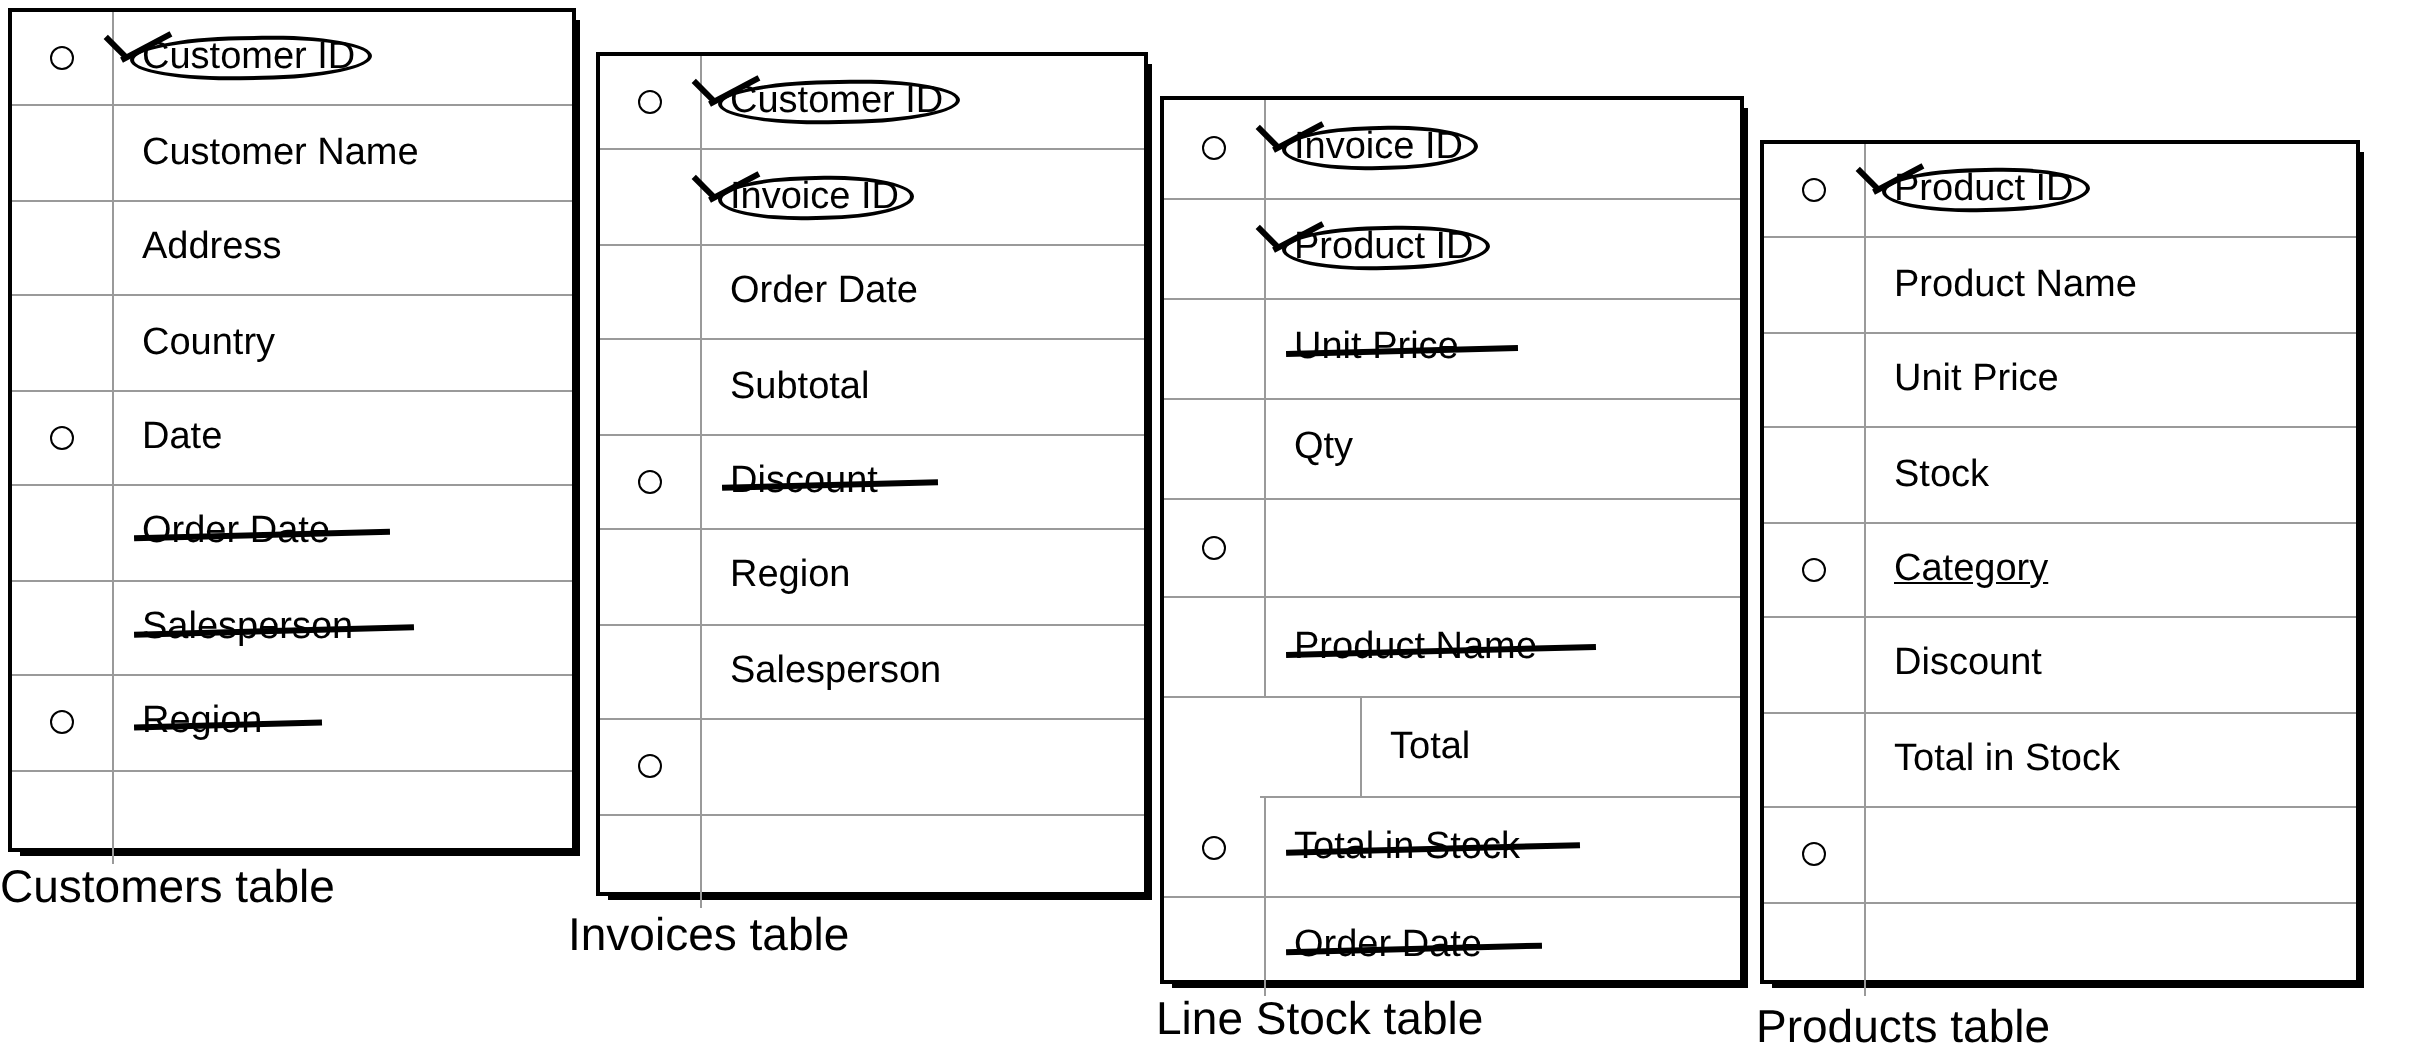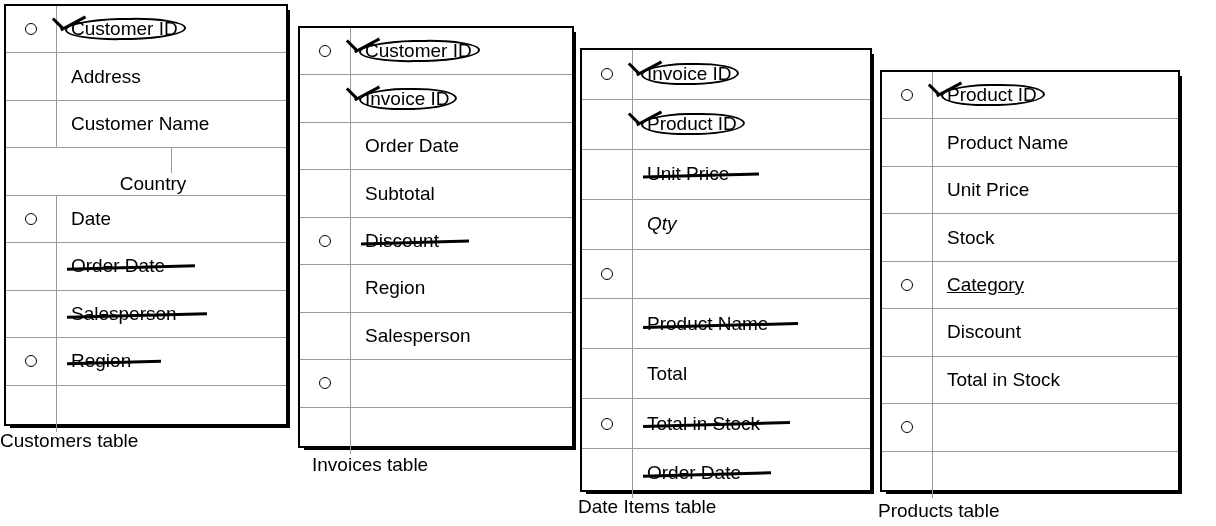--- a/index.html
+++ b/index.html
@@ -16,44 +16,44 @@
 
 .circled{position:relative}
 .circled::after{content:"";position:absolute;left:-6px;right:-8px;top:0px;bottom:-1px;border:2.5px solid #000;border-radius:50%/55%;transform:rotate(-1deg)}
 .tick{position:absolute;width:26px;height:26px}
 .tick::before{content:"";position:absolute;left:-4px;top:10px;width:14px;height:2.5px;background:#000;transform:rotate(45deg)}
 .tick::after{content:"";position:absolute;left:4px;top:10px;width:28px;height:2.5px;background:#000;transform:rotate(-28deg)}
 
 .strike{position:relative}
 .strike::after{content:"";position:absolute;left:-4px;right:-30px;top:52%;height:2.5px;background:#000;transform:rotate(-1.5deg)}
 
-.caption{position:absolute;font-size:19px}
+.caption{position:absolute;font-size:23px}
 </style>
 </head>
 <body>
 <div class="stage">
 
 <div id="mount">
       <div class="shadow" style="left: 10px; top: 10px; width: 280px; height: 418px;"></div>
       <div class="card" style="left: 4px; top: 4px; width: 280px; height: 418px;">
         <div class="row" style="height: 46.4444px;">
           <div class="margin-col">
             <div class="hole"></div>
           </div>
           <div class="field" style="position: relative;"><span class="circled">Customer ID</span><span class="tick" style="left: -2px; top: -6px;"></span></div>
         </div>
         <div class="row" style="height: 46.4444px;">
           <div class="margin-col"></div>
+          <div class="field"><span>Customer Name</span></div>
+        </div>
+        <div class="row" style="height: 46.4444px;">
+          <div class="margin-col"></div>
           <div class="field"><span>Address</span></div>
         </div>
         <div class="row" style="height: 46.4444px;">
-          <div class="margin-col"></div>
-          <div class="field"><span>Customer Name</span></div>
-        </div>
-        <div class="row" style="height: 46.4444px; flex-direction: column;">
           <div class="margin-col"></div>
           <div class="field"><span>Country</span></div>
         </div>
         <div class="row" style="height: 46.4444px;">
           <div class="margin-col">
             <div class="hole"></div>
           </div>
           <div class="field"><span>Date</span></div>
         </div>
         <div class="row" style="height: 46.4444px;">
@@ -114,66 +114,66 @@
           <div class="margin-col">
             <div class="hole"></div>
           </div>
           <div class="field"></div>
         </div>
         <div class="row" style="height: 46.4444px;">
           <div class="margin-col"></div>
           <div class="field"></div>
         </div>
       </div>
-      <div class="caption" style="left: 312px; top: 454px;">Invoices table</div>
+      <div class="caption" style="left: 284px; top: 454px;">Invoices table</div>
       <div class="shadow" style="left: 586px; top: 54px; width: 288px; height: 440px;"></div>
       <div class="card" style="left: 580px; top: 48px; width: 288px; height: 440px;">
         <div class="row" style="height: 48.8889px;">
           <div class="margin-col">
             <div class="hole"></div>
           </div>
           <div class="field" style="position: relative;"><span class="circled">Invoice ID</span><span class="tick" style="left: -2px; top: -6px;"></span></div>
         </div>
         <div class="row" style="height: 48.8889px;">
           <div class="margin-col"></div>
           <div class="field" style="position: relative;"><span class="circled">Product ID</span><span class="tick" style="left: -2px; top: -6px;"></span></div>
         </div>
         <div class="row" style="height: 48.8889px;">
           <div class="margin-col"></div>
           <div class="field"><span class="strike">Unit Price</span></div>
         </div>
-        <div class="row" style="height: 48.8889px; font-style: italic;">
+        <div class="row" style="height: 48.8889px;">
           <div class="margin-col"></div>
           <div class="field"><span>Qty</span></div>
         </div>
         <div class="row" style="height: 48.8889px;">
           <div class="margin-col">
             <div class="hole"></div>
           </div>
         </div>
         <div class="row" style="height: 48.8889px;">
           <div class="margin-col"></div>
           <div class="field"><span class="strike">Product Name</span></div>
         </div>
-        <div class="row" style="height: 48.8889px;">
+        <div class="row" style="height: 48.8889px; margin-left: 48px;">
           <div class="margin-col"></div>
           <div class="field"><span>Total</span></div>
         </div>
         <div class="row" style="height: 48.8889px;">
           <div class="margin-col">
             <div class="hole"></div>
           </div>
           <div class="field"><span class="strike">Total in Stock</span></div>
         </div>
         <div class="row" style="height: 48.8889px;">
           <div class="margin-col"></div>
           <div class="field"><span class="strike">Order Date</span></div>
         </div>
       </div>
-      <div class="caption" style="left: 578px; top: 496px;">Date Items table</div>
+      <div class="caption" style="left: 578px; top: 496px;">Line Stock table</div>
       <div class="shadow" style="left: 886px; top: 76px; width: 296px; height: 418px;"></div>
       <div class="card" style="left: 880px; top: 70px; width: 296px; height: 418px;">
         <div class="row" style="height: 46.4444px;">
           <div class="margin-col">
             <div class="hole"></div>
           </div>
           <div class="field" style="position: relative;"><span class="circled">Product ID</span><span class="tick" style="left: -2px; top: -6px;"></span></div>
         </div>
         <div class="row" style="height: 46.4444px;">
           <div class="margin-col"></div>

